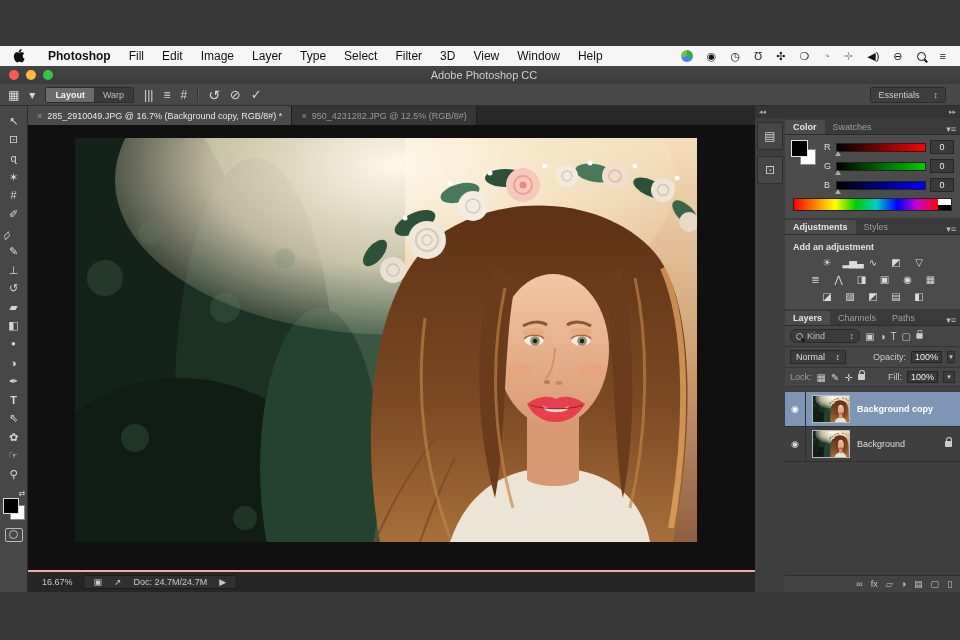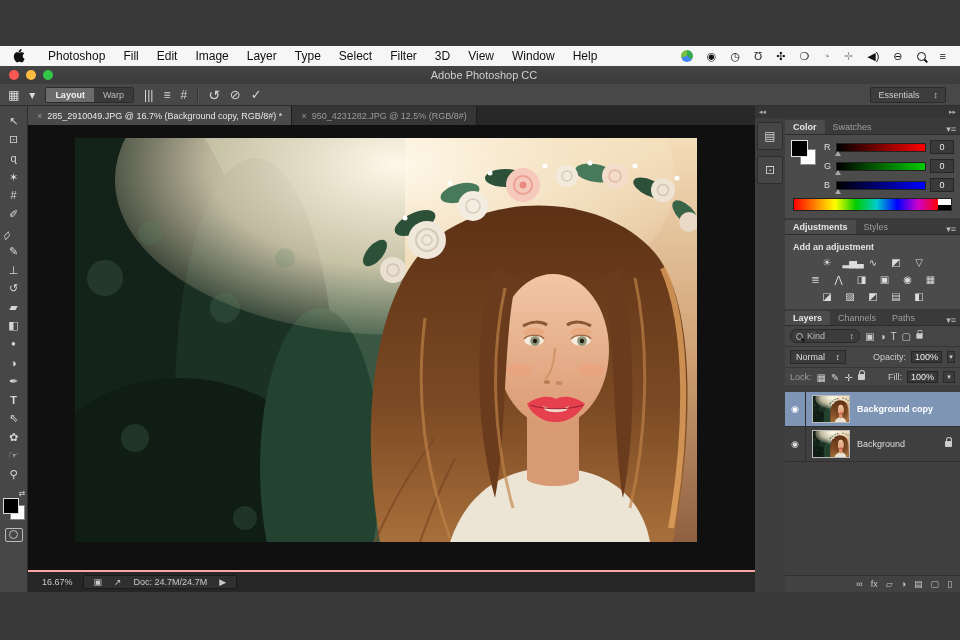--- a/index.html
+++ b/index.html
@@ -4,21 +4,21 @@
 <style>
   html,body{margin:0;padding:0;background:#383838;}
   .stage{position:relative;width:960px;height:640px;background:#383838;overflow:hidden;
          font-family:"Liberation Sans","DejaVu Sans",sans-serif;color:#ccc;}
   .abs{position:absolute;}
   
   .menubar{left:0;top:46px;width:960px;height:20px;background:#f6f6f6;border-bottom:1px solid #b5b5b5;
            display:flex;align-items:center;color:#111;font-size:12px;}
   .menubar .apple{margin:0 14px 0 12px;display:flex;align-items:center;}
   .menu-item{padding:0 9px;white-space:nowrap;}
-  .menu-item.app{font-weight:normal;}
+  .menu-item.app{font-weight:bold;}
   .mb-status{margin-left:auto;display:flex;align-items:center;gap:14px;padding-right:14px;font-size:11px;color:#111;}
   .mb-status .dim{color:#9a9a9a;}
   .sync-dot{width:12px;height:12px;border-radius:50%;
             background:conic-gradient(#34a853 0 35%,#4285f4 35% 70%,#7ac143 70% 100%);}
   .r180{display:inline-block;transform:rotate(180deg);}
   .lens{position:relative;width:7px;height:7px;border:1.5px solid #111;border-radius:50%;display:inline-block;}
   .lens::after{content:"";position:absolute;width:4px;height:1.5px;background:#111;
                bottom:-2px;right:-3px;transform:rotate(45deg);}
   
   .titlebar{left:0;top:66px;width:960px;height:18px;background:linear-gradient(#454545,#3c3c3c);

